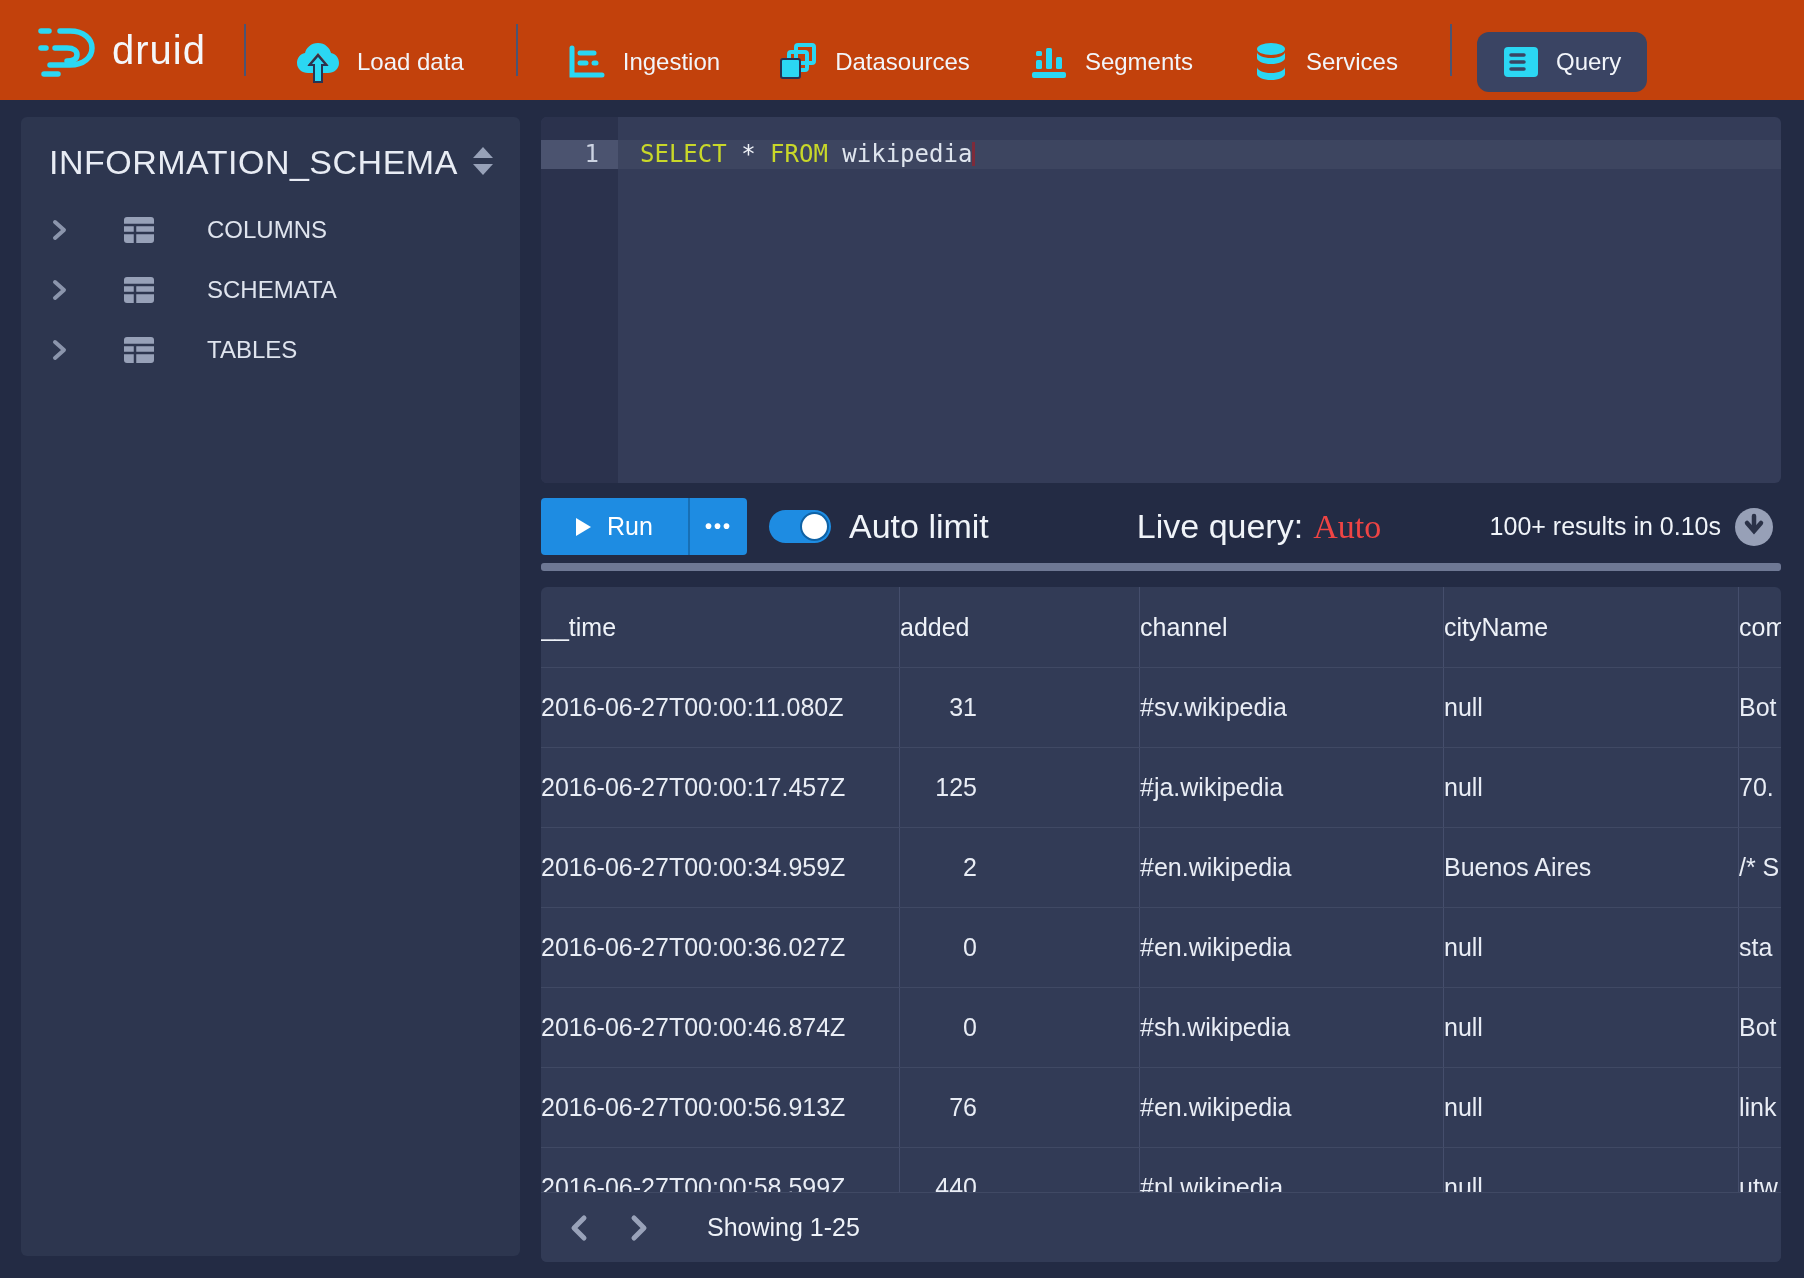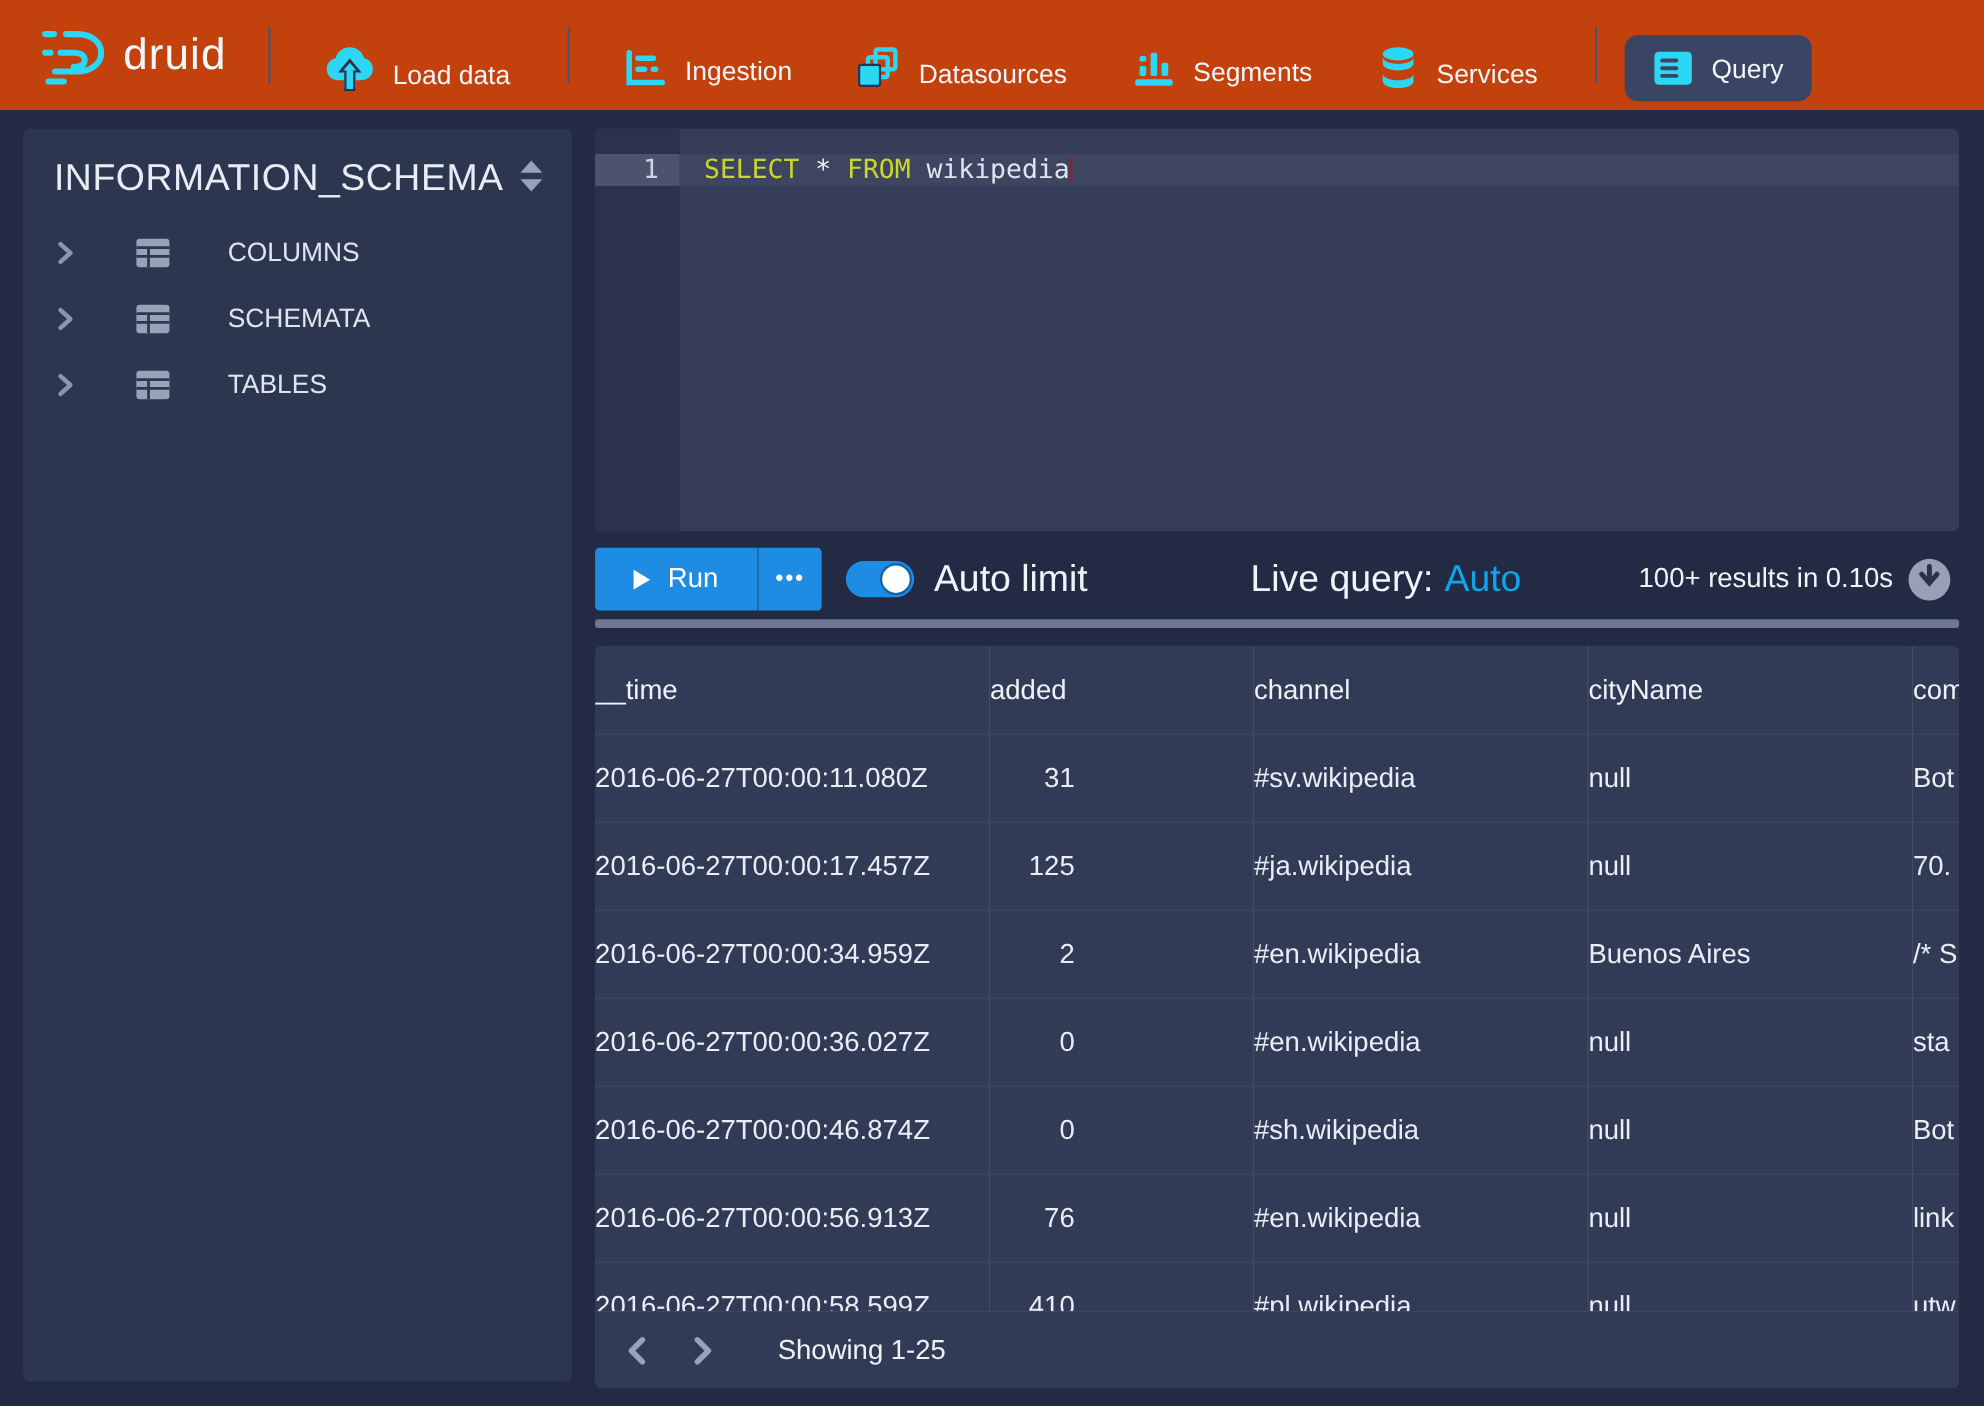--- a/index.html
+++ b/index.html
@@ -13,21 +13,21 @@
   }
   
   .navbar {
     position:absolute; left:0; top:0; width:1804px; height:100px;
     background:#c2410c; display:flex; align-items:center;
   }
   .brand { display:flex; align-items:center; margin-left:36px; cursor:pointer; }
   .brand-text { font-size:40px; font-weight:300; color:#f4f7fb; margin-left:12px; letter-spacing:1px; }
   .nav-divider { width:2px; height:52px; background:#4a5473; margin-left:38px; }
   .nav-item {
-    display:flex; align-items:flex-end; gap:17px; cursor:pointer;
+    display:flex; align-items:center; gap:17px; cursor:pointer;
     font-size:24px; color:#f2f5fa; font-weight:400;margin-top:23px;
   }
   .nav-item .nicon { display:flex; align-items:center; }
   .nav-item.query-pill {
     background:#3a4463; border-radius:12px; padding:14px 26px; margin-left:25px;
   }
   .m50 { margin-left:50px; } .m58 { margin-left:58px; } .m60 { margin-left:60px; }
   .m52 { margin-left:52px; }
   
   .sidebar {
@@ -85,21 +85,21 @@
     color:#fff; font-size:20px; letter-spacing:2px; font-weight:bold;
   }
   .toggle { margin-left:22px; width:62px; height:33px; border-radius:17px; background:#1e8ce2; position:relative; cursor:pointer; }
   .toggle .knob {
     position:absolute; right:2px; top:2px; width:29px; height:29px; border-radius:50%;
     background:#ffffff; border:2px solid #0f62a5;
   }
   .lbl { font-size:34px; color:#f0f4f9; }
   .auto-limit { margin-left:18px; }
   .live-query { margin-left:148px; }
-  .cyan-link { color:#0ea5e9; cursor:pointer; }
+  .cyan-link { color:#ef4444; cursor:pointer;font-family:Liberation Serif, serif; }
   .results-summary { margin-left:auto; font-size:25px; color:#f0f4f9; }
   .btn-download {
     margin-left:14px; margin-right:8px; width:38px; height:38px; border-radius:50%;
     background:#97a0b7; display:flex; align-items:center; justify-content:center; cursor:pointer;
   }
   
   .splitter {
     position:absolute; left:541px; top:563px; width:1240px; height:8px;
     background:#6e7894; border-radius:3px; cursor:row-resize;
   }
@@ -390,21 +390,21 @@
         </div>
         <div class="trow">
           <div class="tcell">2016-06-27T00:00:56.913Z</div>
           <div class="tcell num">76</div>
           <div class="tcell">#en.wikipedia</div>
           <div class="tcell nullv">null</div>
           <div class="tcell">link</div>
         </div>
         <div class="trow">
           <div class="tcell">2016-06-27T00:00:58.599Z</div>
-          <div class="tcell num">410</div>
+          <div class="tcell num">440</div>
           <div class="tcell">#pl.wikipedia</div>
           <div class="tcell nullv">null</div>
           <div class="tcell">utw</div>
         </div>
       </div>
   </div>
   <div class="tfoot">
     <div class="pg-btn">
       <svg width="26" height="30" viewBox="0 0 26 30">
           <polyline points="18,5 8,15 18,25" fill="none" stroke="#99a2b9" stroke-width="5" stroke-linecap="round" stroke-linejoin="round"></polyline>

